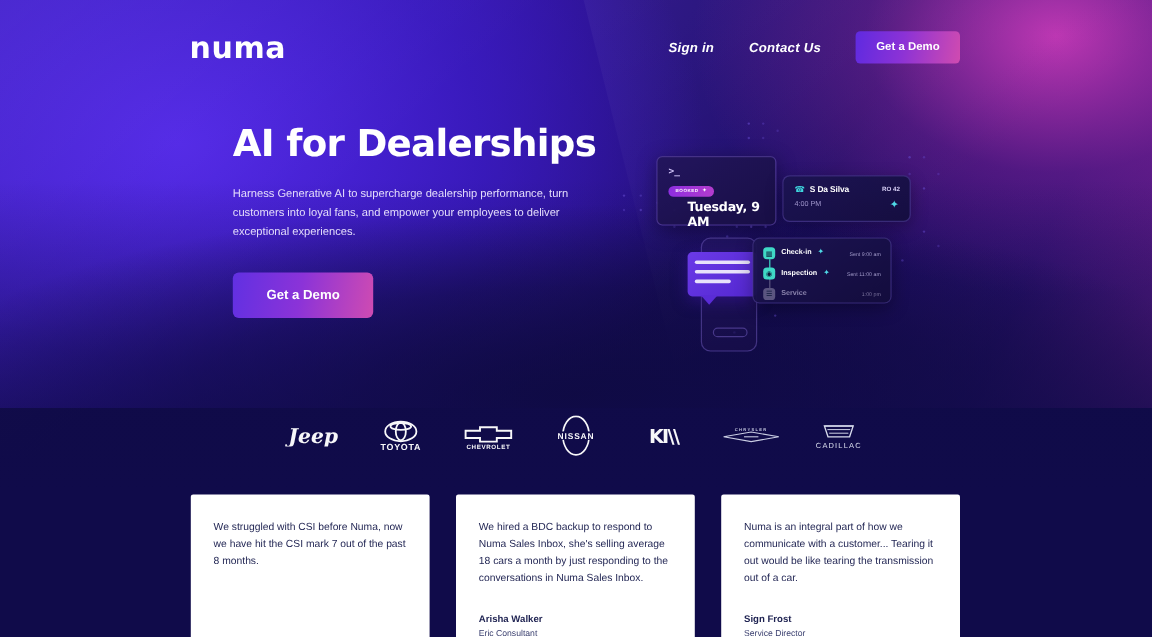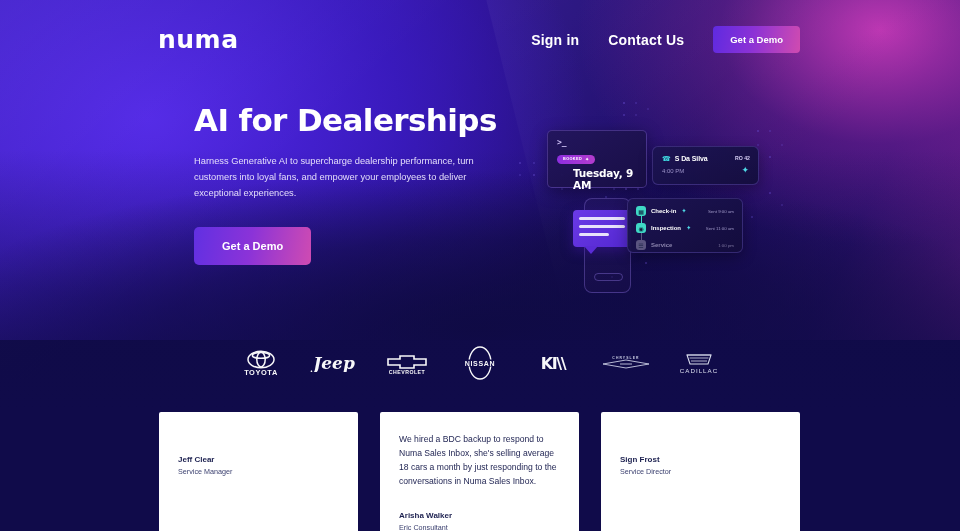--- a/index.html
+++ b/index.html
@@ -57,23 +57,23 @@
     position:absolute; left:158px; top:27px;
     font-size:25px; font-weight:700; color:#fff;
     letter-spacing:0.5px; line-height:1;
     font-family:"DejaVu Sans", sans-serif;
   }
   .nav-right {
     position:absolute; right:160px; top:26px;
     display:flex; align-items:center; gap:0;
   }
   .nav-link {
-    color:#ffffff; font-size:14px; font-weight:600;
+    color:#ffffff; font-size:11px; font-weight:600;
     margin-right:29px; letter-spacing:0.2px;
-    cursor:pointer; white-space:nowrap;
+    cursor:pointer; white-space:nowrap;font-style:italic;
   }
   .nav-cta {
     background:linear-gradient(100deg,#5f2ae0 0%, #8b32d6 45%, #d04bb0 100%);
     color:#fff; font-size:9.5px; font-weight:700;
     padding:8px 17px; border-radius:4px; border:none;
     cursor:pointer; white-space:nowrap;
     font-family:"Liberation Sans", sans-serif;
   }
 
   
@@ -336,35 +336,35 @@
         <span class="tl-dot off">☰</span>
         <span class="tl-label off">Service</span>
       </div>
       <span class="tl-time off" style="top:44px">1:00 pm</span>
     </div>
   </div>
 
   <div class="logos">
 
     <div class="brand">
+      <svg width="48" height="18" viewBox="0 0 48 18" aria-hidden="true">
+        <text x="24" y="15" text-anchor="middle" fill="#fff" font-size="17" font-weight="700" font-family="DejaVu Serif, serif" font-style="italic">Jeep</text>
+      </svg>
+    </div>
+
+    <div class="brand">
       <svg width="40" height="26" viewBox="0 0 40 26" aria-hidden="true">
         <ellipse cx="20" cy="9.5" rx="13" ry="8.2" fill="none" stroke="#fff" stroke-width="1.5"></ellipse>
         <ellipse cx="20" cy="9.5" rx="4.2" ry="7.4" fill="none" stroke="#fff" stroke-width="1.5"></ellipse>
         <ellipse cx="20" cy="5.4" rx="8.6" ry="2.9" fill="none" stroke="#fff" stroke-width="1.5"></ellipse>
         <text x="20" y="25" text-anchor="middle" fill="#fff" font-size="7.4" font-weight="700" font-family="Liberation Sans, sans-serif" letter-spacing="0.6">TOYOTA</text>
       </svg>
     </div>
 
     <div class="brand">
-      <svg width="48" height="18" viewBox="0 0 48 18" aria-hidden="true">
-        <text x="24" y="15" text-anchor="middle" fill="#fff" font-size="17" font-weight="700" font-family="DejaVu Serif, serif" font-style="italic">Jeep</text>
-      </svg>
-    </div>
-
-    <div class="brand">
       <svg width="44" height="24" viewBox="0 0 44 24" aria-hidden="true">
         <path d="M3 8 h12 V5 h14 v3 h12 v6 H29 v3 H15 v-3 H3 Z" fill="none" stroke="#fff" stroke-width="1.6"></path>
         <text x="22" y="23" text-anchor="middle" fill="#fff" font-size="5.2" font-weight="700" font-family="Liberation Sans, sans-serif" letter-spacing="0.5">CHEVROLET</text>
       </svg>
     </div>
 
     <div class="brand">
       <svg width="40" height="34" viewBox="0 0 40 34" aria-hidden="true">
         <ellipse cx="20" cy="17" rx="11" ry="16" fill="none" stroke="#fff" stroke-width="1.4"></ellipse>
         <rect x="4" y="13.5" width="32" height="7" fill="#100b4a"></rect>
@@ -391,35 +391,33 @@
       <svg width="48" height="26" viewBox="0 0 48 26" aria-hidden="true">
         <path d="M12 5 h24 l-3 9 H15 Z" fill="none" stroke="#dfe3f2" stroke-width="1.1"></path>
         <path d="M12 5 h24 M14.5 8 h19 M16 11 h16" stroke="#dfe3f2" stroke-width="0.8"></path>
         <text x="24" y="23" text-anchor="middle" fill="#dfe3f2" font-size="6.2" font-weight="400" font-family="Liberation Sans, sans-serif" letter-spacing="1">CADILLAC</text>
       </svg>
     </div>
   </div>
 
   <div class="cards">
     <div class="tcard">
-      <div class="tauthor">
-        <div class="tname">Jeff Clear</div>
-        <div class="trole">Service Manager</div>
-      </div>
+      <div class="tquote">We struggled with CSI before Numa, now we have hit the CSI mark 7 out of the past 8 months.</div>
     </div>
 
     <div class="tcard">
       <div class="tquote">We hired a BDC backup to respond to Numa Sales Inbox, she's selling average 18 cars a month by just responding to the conversations in Numa Sales Inbox.</div>
       <div class="tauthor">
         <div class="tname">Arisha Walker</div>
         <div class="trole">Eric Consultant</div>
       </div>
     </div>
 
     <div class="tcard">
+      <div class="tquote">Numa is an integral part of how we communicate with a customer... Tearing it out would be like tearing the transmission out of a car.</div>
       <div class="tauthor">
         <div class="tname">Sign Frost</div>
         <div class="trole">Service Director</div>
       </div>
     </div>
   </div>
 
 </div>
 
 </body></html>

